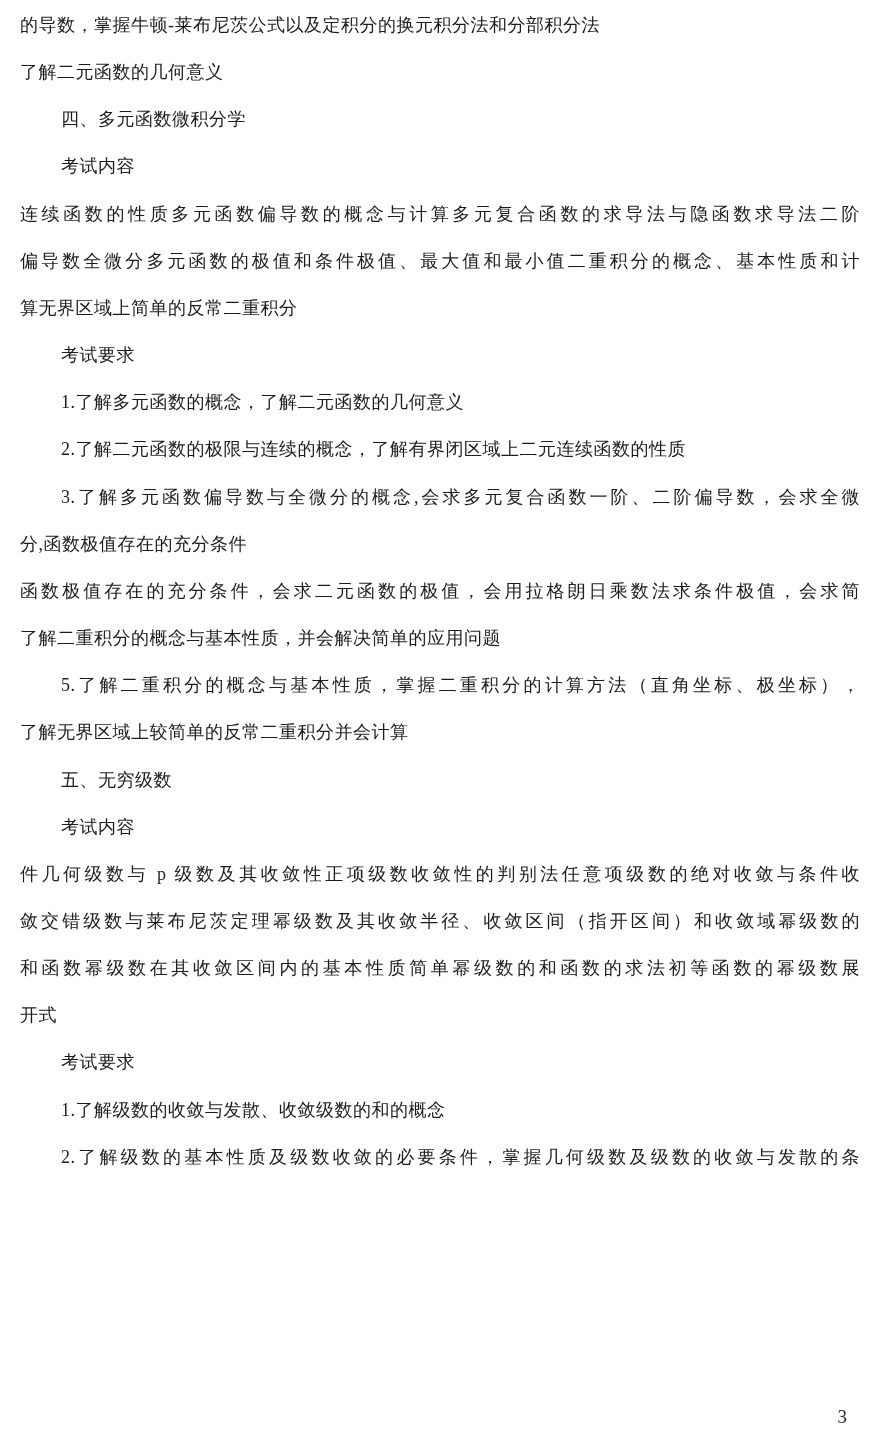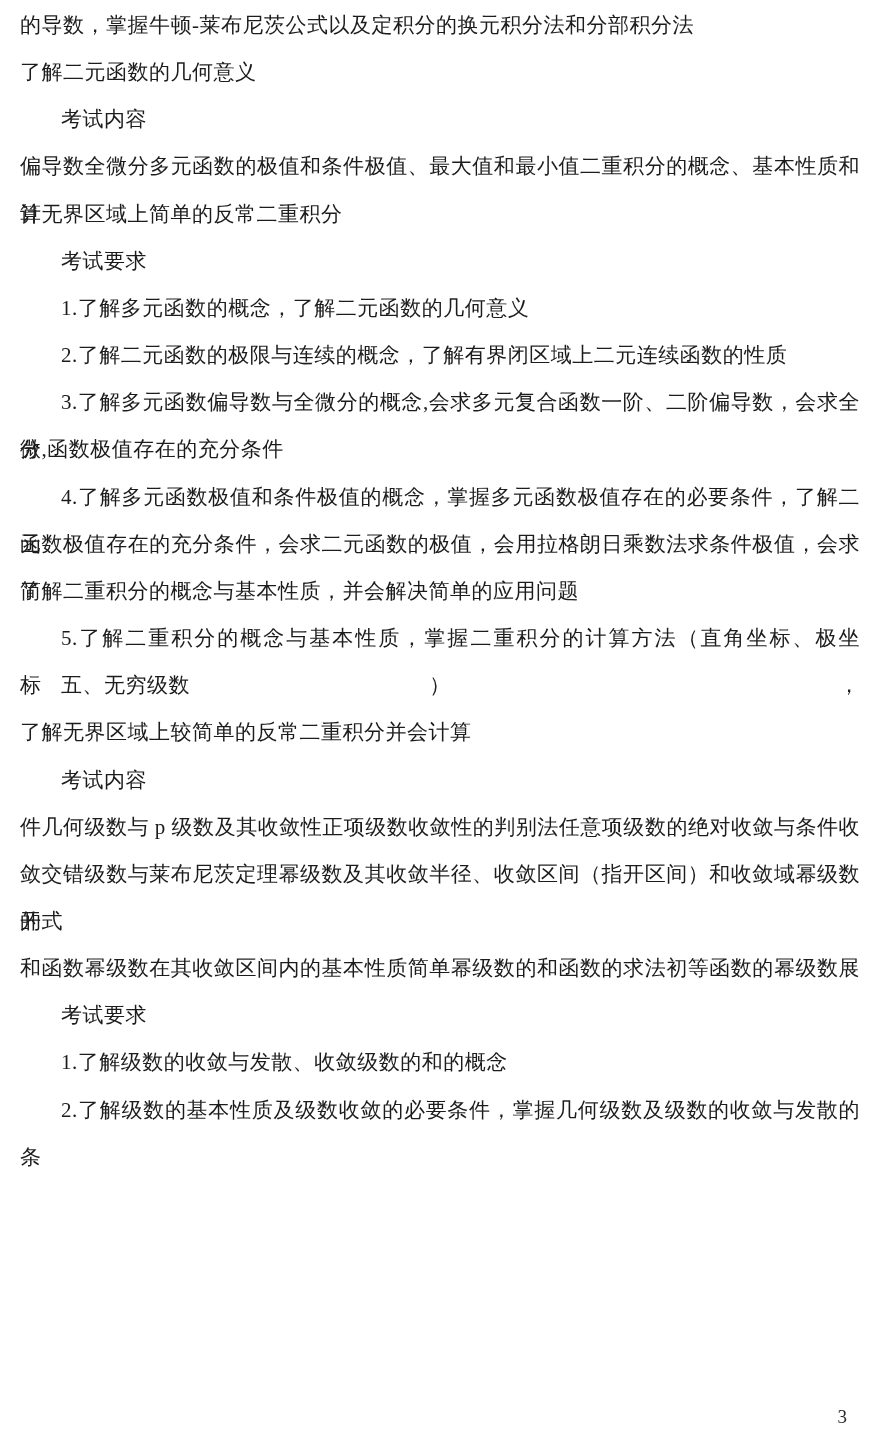--- a/index.html
+++ b/index.html
@@ -18,21 +18,21 @@
   }
   .doc-body {
     position: absolute;
     top: 2px;
     left: 20px;
     width: 840px;
   }
   .line {
     height: 47.17px;
     line-height: 47.17px;
-    font-size: 21px;
+    font-size: 18px;
     letter-spacing: 0.5px;
     white-space: nowrap;
     overflow: visible;
     text-align: left;
   }
   .line.indent {
     text-indent: 41px;
   }
   .line.fill {
     white-space: normal;
@@ -50,37 +50,38 @@
     color: #2a2a2a;
   }
 </style>
 </head>
 <body>
 
 <div class="page">
   <div class="doc-body">
       <div class="line">的导数，掌握牛顿-莱布尼茨公式以及定积分的换元积分法和分部积分法</div>
       <div class="line">了解二元函数的几何意义</div>
+      <div class="line indent">四、多元函数微积分学</div>
       <div class="line indent">考试内容</div>
+      <div class="line fill">连续函数的性质多元函数偏导数的概念与计算多元复合函数的求导法与隐函数求导法二阶</div>
       <div class="line fill">偏导数全微分多元函数的极值和条件极值、最大值和最小值二重积分的概念、基本性质和计</div>
       <div class="line">算无界区域上简单的反常二重积分</div>
       <div class="line indent">考试要求</div>
       <div class="line indent">1.了解多元函数的概念，了解二元函数的几何意义</div>
       <div class="line indent">2.了解二元函数的极限与连续的概念，了解有界闭区域上二元连续函数的性质</div>
       <div class="line indent fill">3.了解多元函数偏导数与全微分的概念,会求多元复合函数一阶、二阶偏导数，会求全微</div>
       <div class="line">分,函数极值存在的充分条件</div>
-      <div class="line indent fill">4.了解多元函数极值和条件极值的概念，掌握多元函数极值存在的必要条件，了解二元</div>
       <div class="line fill">函数极值存在的充分条件，会求二元函数的极值，会用拉格朗日乘数法求条件极值，会求简</div>
       <div class="line">了解二重积分的概念与基本性质，并会解决简单的应用问题</div>
       <div class="line indent fill">5.了解二重积分的概念与基本性质，掌握二重积分的计算方法（直角坐标、极坐标），</div>
+      <div class="line">了解无界区域上较简单的反常二重积分并会计算</div>
       <div class="line indent">五、无穷级数</div>
-      <div class="line">了解无界区域上较简单的反常二重积分并会计算</div>
       <div class="line indent">考试内容</div>
       <div class="line fill">件几何级数与 p 级数及其收敛性正项级数收敛性的判别法任意项级数的绝对收敛与条件收</div>
       <div class="line fill">敛交错级数与莱布尼茨定理幂级数及其收敛半径、收敛区间（指开区间）和收敛域幂级数的</div>
+      <div class="line fill">和函数幂级数在其收敛区间内的基本性质简单幂级数的和函数的求法初等函数的幂级数展</div>
       <div class="line">开式</div>
-      <div class="line fill">和函数幂级数在其收敛区间内的基本性质简单幂级数的和函数的求法初等函数的幂级数展</div>
       <div class="line indent">考试要求</div>
       <div class="line indent">1.了解级数的收敛与发散、收敛级数的和的概念</div>
       <div class="line indent fill">2.了解级数的基本性质及级数收敛的必要条件，掌握几何级数及级数的收敛与发散的条</div>
     </div>
   <div class="page-number">3</div>
 </div>
 
 </body></html>

